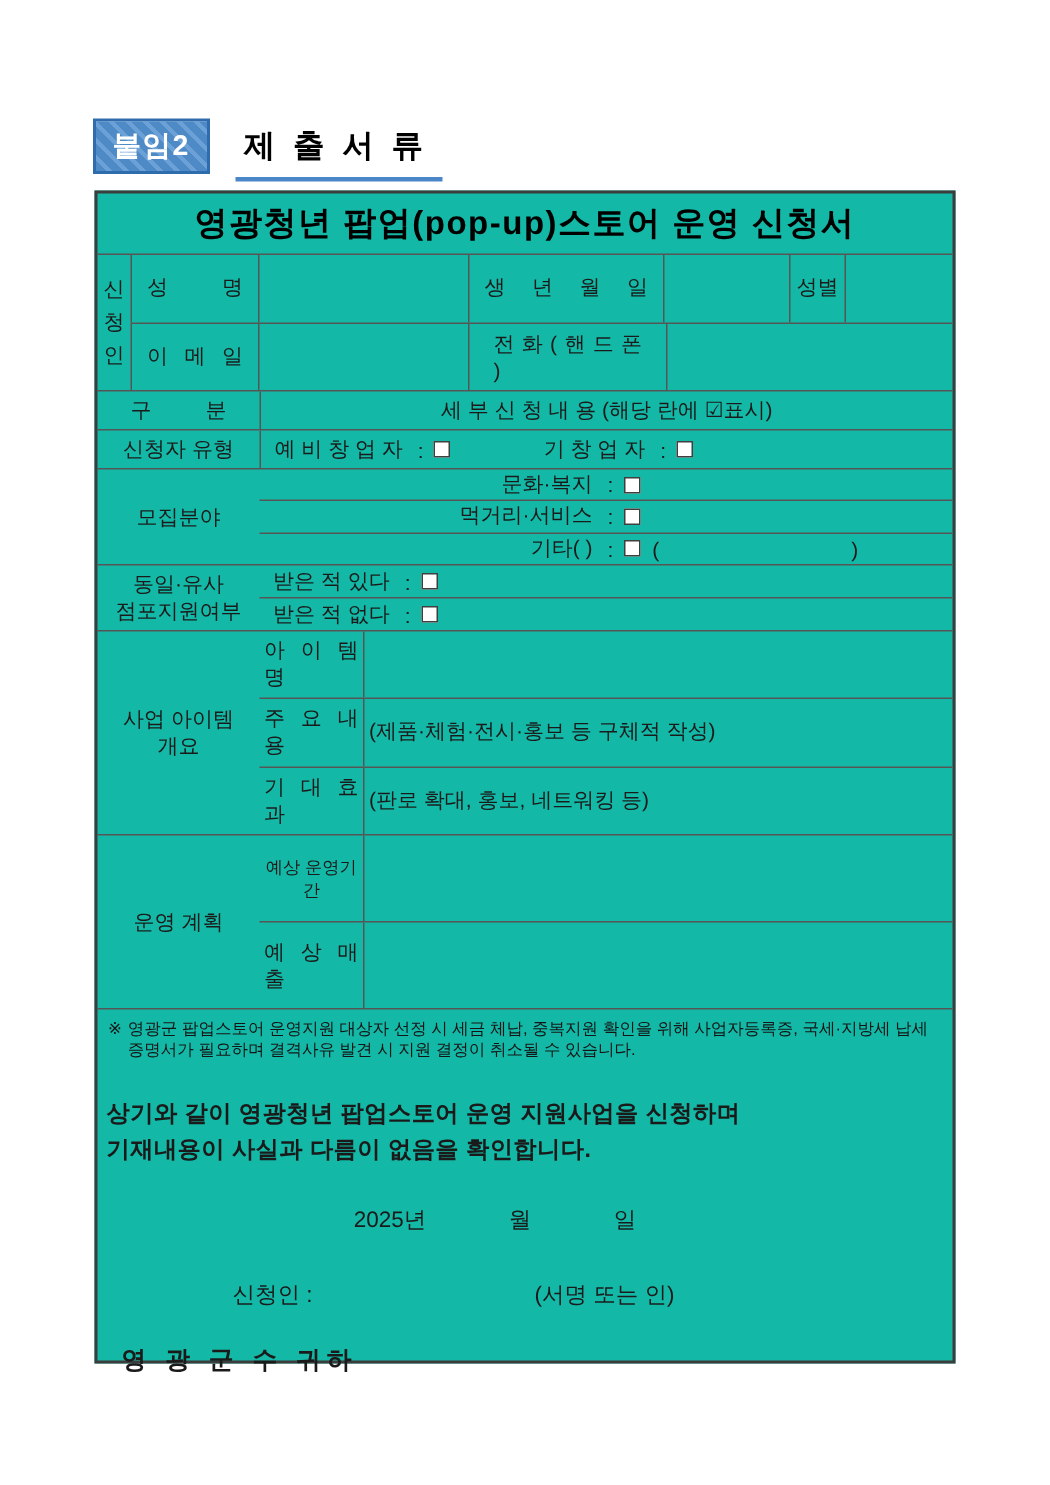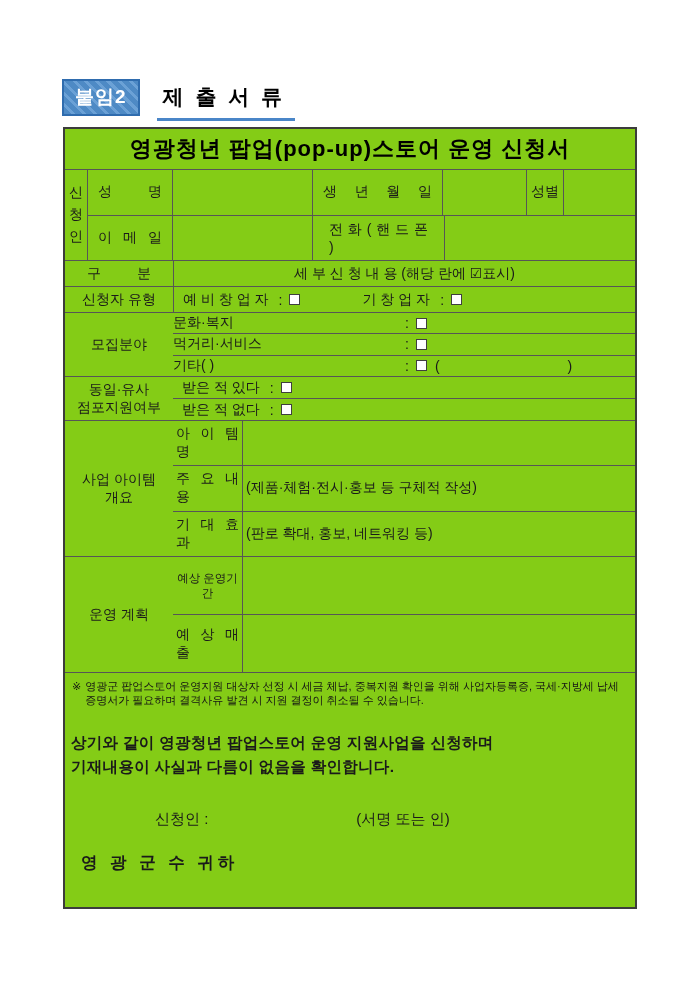--- a/index.html
+++ b/index.html
@@ -30,21 +30,21 @@
     letter-spacing: 3px;
     color: #000;
     padding: 4px 10px 7px 6px;
     border-bottom: 3px solid #4a86c8;
   }
 
   
   .form-table {
     position: absolute; left: 63px; top: 127px; width: 574px;
     border: 2px solid #3c3c3c;
-    background: #84cc16;
+    background: #14b8a6;
   }
   .tr { display: flex; align-items: stretch; }
   .tr + .tr { border-top: 1px solid #565656; }
   .td { display: flex; align-items: center; min-width: 0; }
   .td + .td { border-left: 1px solid #565656; }
   .sub-rows { flex: 1; display: flex; flex-direction: column; min-width: 0; }
   .sub-tr { display: flex; align-items: stretch; flex: 1; }
   .sub-tr + .sub-tr { border-top: 1px solid #565656; }
   .sub-tr .td + .td, .sub-tr .td:first-child { border-left: 1px solid #565656; }
   .sub-tr .td.no-left { border-left: none; }
@@ -64,21 +64,21 @@
   .pad6  { padding: 0 16px; }
   .pad3  { padding: 0 3px; align-items: center; }
 
   .cb {
     display: inline-block; width: 11px; height: 11px;
     border: 1.5px solid #3f3f3f; background: #fff; flex: none;
   }
   .colon { margin: 0 7px 0 10px; }
 
   .opt-row { display: flex; align-items: center; padding-left: 9px; }
-  .field-label-zone { width: 222px; text-align: left; }
+  .field-label-zone { width: 222px; text-align: right; }
   .hint-text { padding-left: 3px; }
   .small-label { font-size: 11.5px; }
 
   
   .bottom-cell { display: block; padding: 5px 6px 0 6px; }
   .footnote { display: flex; font-size: 11px; line-height: 1.3; color: #141414; padding: 1px 0 0 1px; }
   .footnote-marker { flex: none; margin-right: 4px; }
   .declaration { margin-top: 23px; text-align: left; font-weight: bold; font-size: 15.5px; line-height: 1.55; letter-spacing: 0.3px; }
   .date-line { margin-top: 25px; display: flex; justify-content: center; gap: 55px; font-size: 15px; margin-right: 40px; }
   .signature-line { margin-top: 31px; display: flex; font-size: 15px; }
@@ -257,20 +257,25 @@
     <div class="tr" style="height:235px">
       <div class="td flex1 bottom-cell">
         <div class="footnote">
           <span class="footnote-marker">※</span>
           <span>영광군 팝업스토어 운영지원 대상자 선정 시 세금 체납, 중복지원 확인을 위해 사업자등록증, 국세·지방세 납세증명서가 필요하며 결격사유 발견 시 지원 결정이 취소될 수 있습니다.</span>
         </div>
         <div class="declaration">
           <div>상기와 같이 영광청년 팝업스토어 운영 지원사업을 신청하며</div>
           <div>기재내용이 사실과 다름이 없음을 확인합니다.</div>
         </div>
+        <div class="date-line">
+          <span>2025년</span>
+          <span>월</span>
+          <span>일</span>
+        </div>
         <div class="signature-line">
           <span class="sig-label">신청인 :</span>
           <span class="sig-note">(서명 또는 인)</span>
         </div>
         <div class="recipient">영 광 군 수 귀하</div>
       </div>
     </div>
 
   </div>
 </div>

